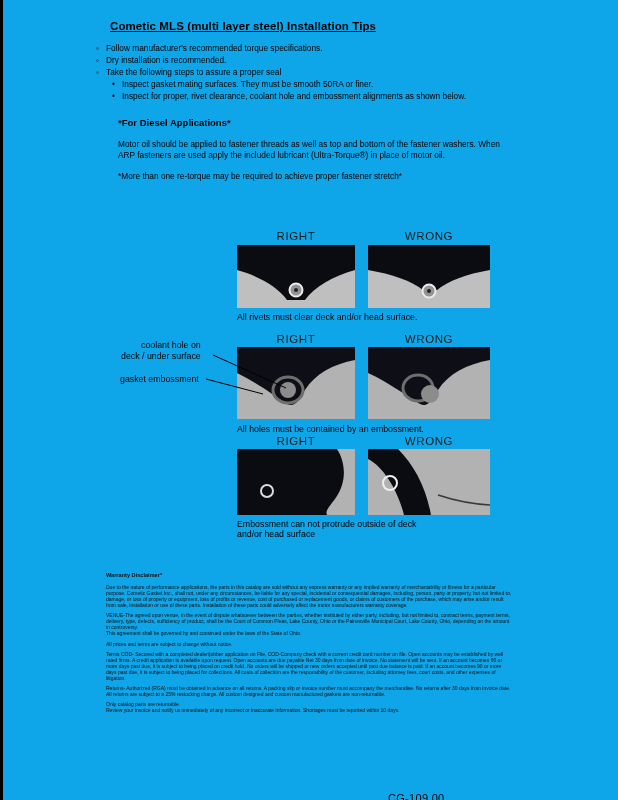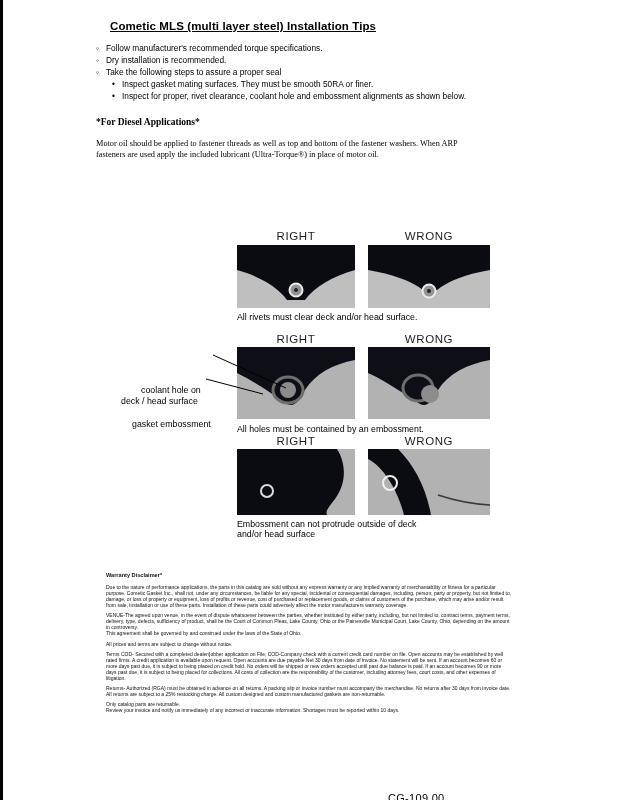--- a/index.html
+++ b/index.html
@@ -1,40 +1,40 @@
 <!DOCTYPE html>
 <html><head>
 <meta charset="utf-8">
 <style>
   * { margin:0; padding:0; box-sizing:border-box; }
   html,body { background:#9a9a9a; }
   .page {
     position:relative; width:618px; height:800px; margin:0 auto;
-    background:#ffffff; color:#000;
+    background:#0ea5e9; color:#000;
     font-family:"Liberation Sans","DejaVu Sans",sans-serif;
     overflow:hidden;
   }
   .edge-line { position:absolute; left:0; top:0; width:3px; height:800px; background:#000; }
 
   
   .top { position:absolute; top:20px; left:96px; width:486px; }
   .title { font-size:11.5px; font-weight:bold; text-decoration:underline; margin:0 0 10px 14px; letter-spacing:0.1px; }
   .tip { display:flex; font-size:8.3px; line-height:1.45; }
   .tip .b { width:10px; flex:none; }
   .tip.sub { margin-left:16px; }
-  .diesel { margin-top:15px; width:382px;font-family:Liberation Serif, serif; }
+  .diesel { margin-left:22px; margin-top:15px; width:382px; }
   .diesel h2 { font-size:9.5px; font-weight:bold; margin:0 0 11px 0; }
   .diesel p { font-size:8.3px; line-height:1.35; margin:0 0 10px 0; }
 
   
   .diagrams { position:absolute; top:228px; left:0; width:618px; height:350px; }
   .dlabel { position:absolute; font-size:11.5px; color:#1c1c1c; text-align:center; letter-spacing:0.6px; }
   .dimg { position:absolute; line-height:0; }
   .dcap { position:absolute; font-size:8.8px; }
-  .ann { position:absolute; font-size:8.8px; white-space:nowrap;margin-top:45px; }
+  .ann { position:absolute; font-size:8.8px; white-space:nowrap; }
   .ann-lines { position:absolute; left:0; top:0; pointer-events:none; }
 
   
   .warranty { position:absolute; top:572px; left:106px; width:407px; font-size:5px; line-height:1.22; color:#111; }
   .warranty h3 { font-size:5.6px; font-weight:bold; margin:0 0 5px 0; }
   .warranty p { margin:0 0 4px 0; }
   .warranty p.tight { margin-bottom:0; }
 
   .footer { position:absolute; top:792px; left:388px; font-size:11px; letter-spacing:0.3px; }
 </style>
@@ -64,20 +64,21 @@
       <span>Inspect gasket mating surfaces.  They must be smooth 50RA or finer.</span>
     </div>
     <div class="tip sub">
       <span class="b">•</span>
       <span>Inspect for proper, rivet clearance, coolant hole and embossment alignments as shown below.</span>
     </div>
 
     <div class="diesel">
       <h2>*For Diesel Applications*</h2>
       <p>Motor oil should be applied to fastener threads as well as top and bottom of the fastener washers. When ARP fasteners are used apply the included lubricant (Ultra-Torque®) in place of motor oil.</p>
+      <p>*More than one re-torque may be required to achieve proper fastener stretch*</p>
     </div>
   </div>
 
   <div class="diagrams">
 
     <div class="dlabel" style="left:237px;top:2px;width:118px">RIGHT</div>
     <div class="dlabel" style="left:368px;top:2px;width:122px">WRONG</div>
 
     <div class="dimg" style="left:237px;top:17px">
       <svg width="118" height="63" viewBox="0 0 118 63">
@@ -94,22 +95,22 @@
         <circle cx="61" cy="46" r="6.5" fill="#939393" stroke="#ececec" stroke-width="2"></circle>
         <circle cx="61" cy="46" r="2" fill="#222"></circle>
       </svg>
     </div>
     <div class="dcap" style="left:237px;top:84px">All rivets must clear deck and/or head surface.</div>
 
     <div class="dlabel" style="left:237px;top:105px;width:118px">RIGHT</div>
     <div class="dlabel" style="left:368px;top:105px;width:122px">WRONG</div>
 
     <div class="ann" style="left:141px;top:112px">coolant hole on</div>
-    <div class="ann" style="left:121px;top:123px">deck / head surface</div>
-    <div class="ann" style="left:132px;top:146px">gasket embossment</div>
+    <div class="ann" style="left:121px;top:123px">deck / under surface</div>
+    <div class="ann" style="left:120px;top:146px">gasket embossment</div>
 
     <div class="dimg" style="left:237px;top:119px">
       <svg width="118" height="72" viewBox="0 0 118 72">
         <rect width="118" height="72" fill="#b2b2b2"></rect>
         <path d="M0 0 H118 V13 C96 17 78 27 68 43 C62 53 58 61 50 57 C38 49 19 35 0 26 Z" fill="#0e0e16"></path>
         <ellipse cx="51" cy="43" rx="15" ry="13" fill="none" stroke="#6e6e6e" stroke-width="3"></ellipse>
         <circle cx="51" cy="43" r="8" fill="#8c8c8c"></circle>
       </svg>
     </div>
     <div class="dimg" style="left:368px;top:119px">

